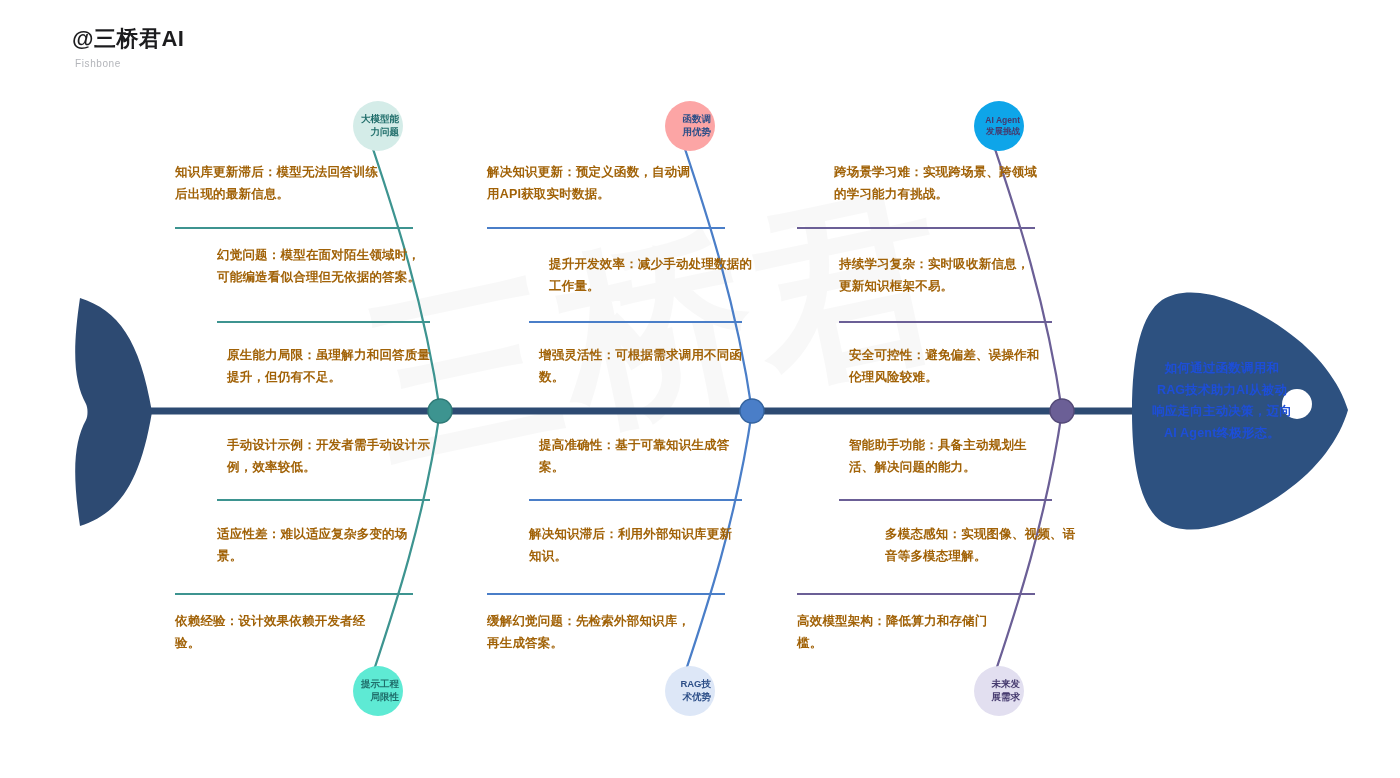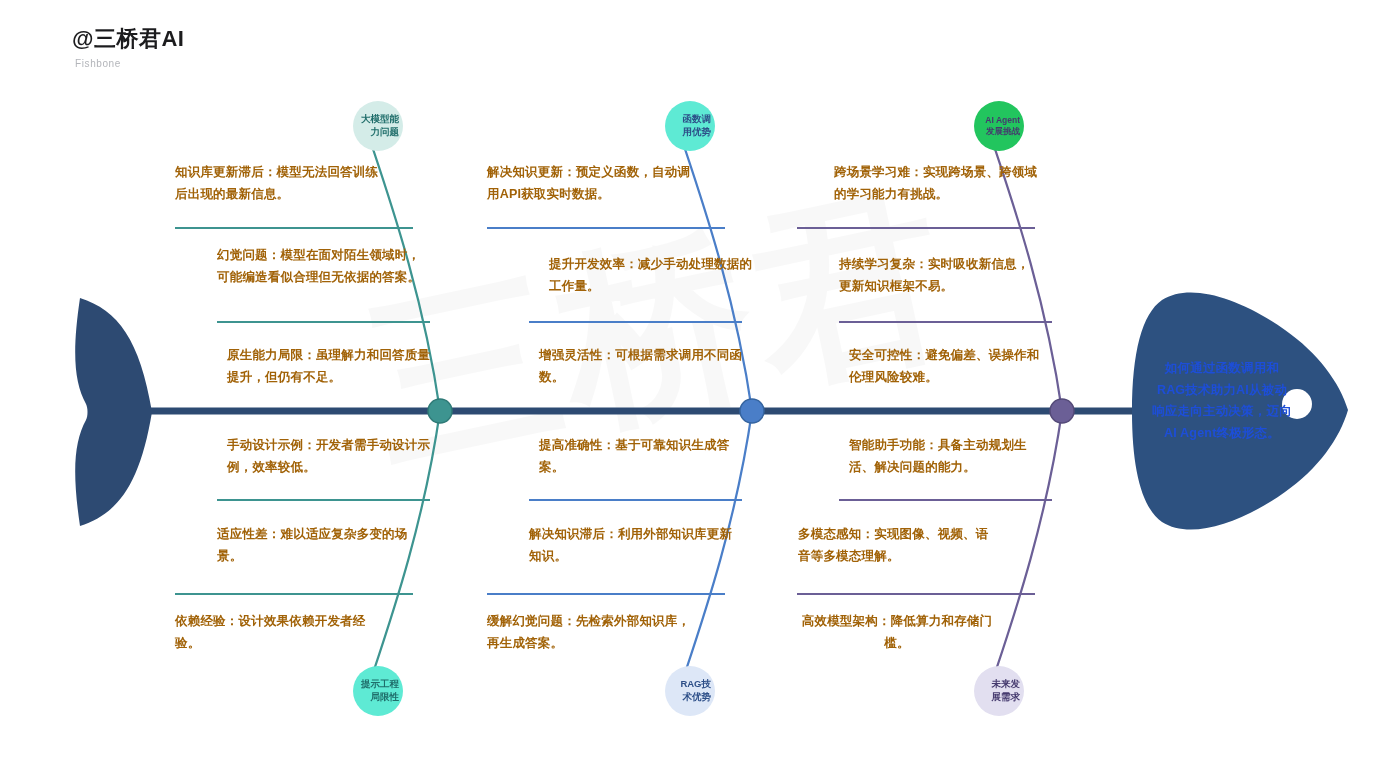--- a/index.html
+++ b/index.html
@@ -135,34 +135,34 @@
       <span>力问题</span>
     </span>
   </div>
   <div class="bubble" style="left:353px; top:666px; width:50px; height:50px; background:#5eead4; color:#1f6d6a;">
     <span>
       <span>提示工程</span>
       <span>局限性</span>
     </span>
   </div>
 
-  <div class="bubble" style="left:665px; top:101px; width:50px; height:50px; background:#5eead4; color:#2d4f88;">
+  <div class="bubble" style="left:665px; top:101px; width:50px; height:50px; background:#fca5a5; color:#2d4f88;">
     <span>
       <span>函数调</span>
       <span>用优势</span>
     </span>
   </div>
   <div class="bubble" style="left:665px; top:666px; width:50px; height:50px; background:#dde7f7; color:#2d4f88;">
     <span>
       <span>RAG技</span>
       <span>术优势</span>
     </span>
   </div>
 
-  <div class="bubble" style="left:974px; top:101px; width:50px; height:50px; background:#22c55e; color:#453a6e; font-size:8.5px;">
+  <div class="bubble" style="left:974px; top:101px; width:50px; height:50px; background:#0ea5e9; color:#453a6e; font-size:8.5px;">
     <span>
       <span>AI Agent</span>
       <span>发展挑战</span>
     </span>
   </div>
   <div class="bubble" style="left:974px; top:666px; width:50px; height:50px; background:#e2dff0; color:#453a6e;">
     <span>
       <span>未来发</span>
       <span>展需求</span>
     </span>
@@ -179,16 +179,16 @@
   <div class="leaf" style="left:529px; top:254px; width:208px;margin-left:20px;">提升开发效率：减少手动处理数据的工作量。</div>
   <div class="leaf" style="left:539px; top:345px; width:208px;">增强灵活性：可根据需求调用不同函数。</div>
   <div class="leaf" style="left:539px; top:435px; width:206px;">提高准确性：基于可靠知识生成答案。</div>
   <div class="leaf" style="left:529px; top:524px; width:206px;">解决知识滞后：利用外部知识库更新知识。</div>
   <div class="leaf" style="left:487px; top:611px; width:206px;">缓解幻觉问题：先检索外部知识库，再生成答案。</div>
 
   <div class="leaf" style="left:797px; top:162px; width:206px;margin-left:37px;">跨场景学习难：实现跨场景、跨领域的学习能力有挑战。</div>
   <div class="leaf" style="left:839px; top:254px; width:200px;">持续学习复杂：实时吸收新信息，更新知识框架不易。</div>
   <div class="leaf" style="left:849px; top:345px; width:200px;">安全可控性：避免偏差、误操作和伦理风险较难。</div>
   <div class="leaf" style="left:849px; top:435px; width:200px;">智能助手功能：具备主动规划生活、解决问题的能力。</div>
-  <div class="leaf" style="left:798px; top:524px; width:200px;">多模态感知：实现图像、视频、语音等多模态理解。</div>
-  <div class="leaf" style="left:797px; top:611px; width:200px;text-align:center;">高效模型架构：降低算力和存储门槛。</div>
+  <div class="leaf" style="left:885px; top:524px; width:200px;">多模态感知：实现图像、视频、语音等多模态理解。</div>
+  <div class="leaf" style="left:797px; top:611px; width:200px;">高效模型架构：降低算力和存储门槛。</div>
 
 </div>
 
 </body></html>

